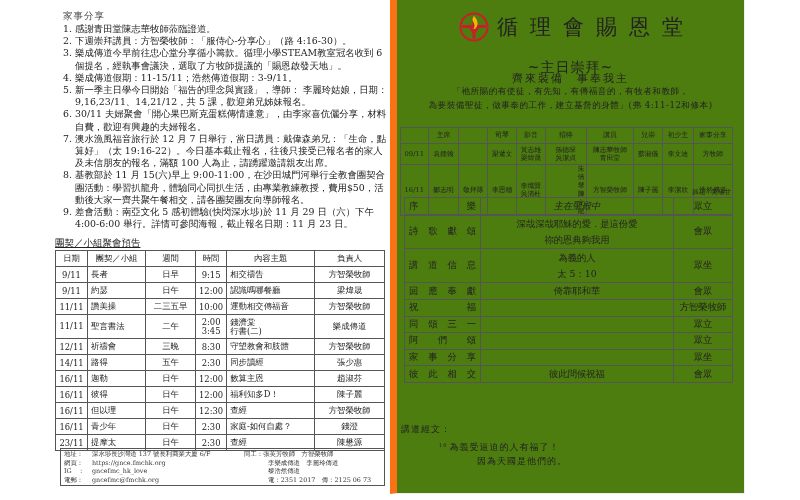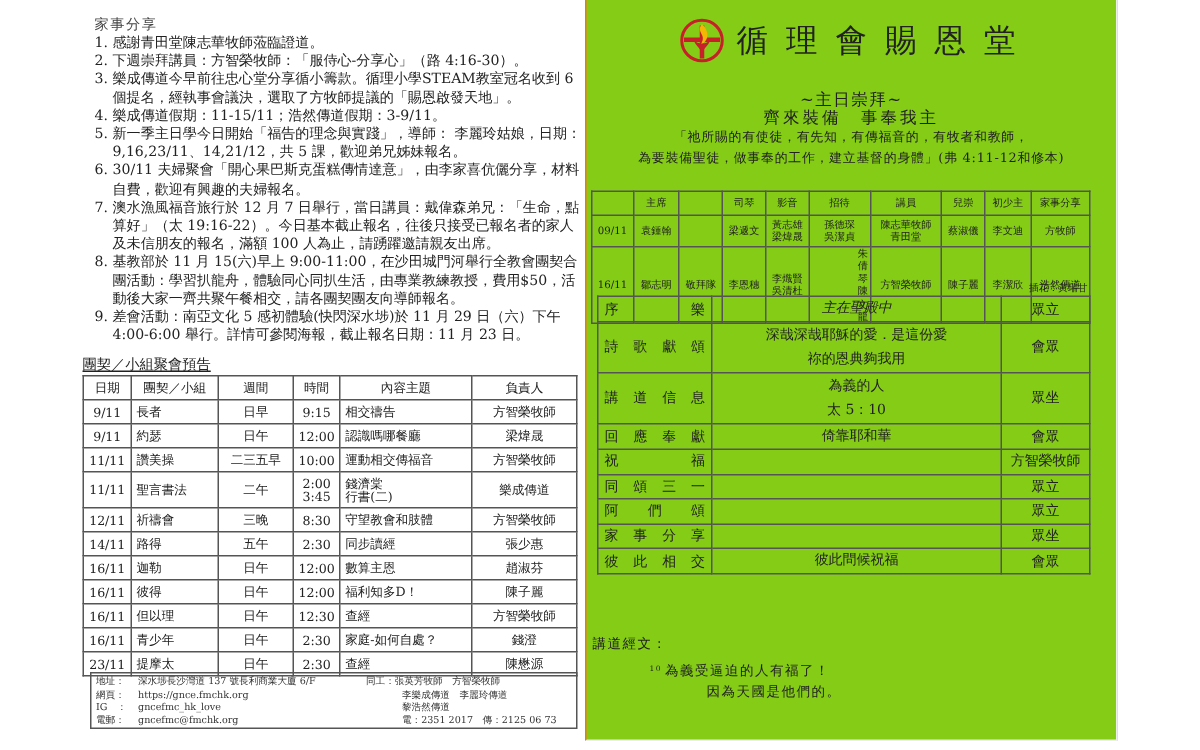--- a/index.html
+++ b/index.html
@@ -1,21 +1,21 @@
 <!DOCTYPE html>
 <html><head>
 <meta charset="utf-8">
 <style>
   * { box-sizing: border-box; margin: 0; padding: 0; }
   html, body { width: 800px; height: 500px; background: #ffffff; overflow: hidden; }
   body { font-family: "DejaVu Serif", "Liberation Serif", serif; color: #222; position: relative; }
 
   .page { position: absolute; top: 0; height: 500px; background: #fff; }
   #left-page { left: 55px; width: 335px; }
-  #right-page { left: 390px; width: 355px; border-left: 1px solid #f97316; border-right: 1px solid #eeeeee; border-bottom: 1px solid #eeeeee; height: 494px; background: #84cc16; }
+  #right-page { left: 390px; width: 355px; border-left: 7px solid #f97316; border-right: 1px solid #eeeeee; border-bottom: 1px solid #eeeeee; height: 494px; background: #4d7c0f; }
 
   
   .sec-title { position: absolute; left: 8px; top: 10px; font-size: 9.5px; color: #444; letter-spacing: 1px; }
   .announcements { position: absolute; left: 8px; top: 23px; width: 325px; list-style: none; }
   .announcements li { font-size: 9.4px; line-height: 12.2px; display: flex; color: #222; }
   .announcements li .num { width: 12px; flex-shrink: 0; }
   .announcements li .txt { flex: 1; }
 
   .group-title { position: absolute; left: 0; top: 237px; font-size: 9.5px; color: #222; text-decoration: underline; }
   table.groups { position: absolute; left: 0; top: 250px; width: 330px; border-collapse: collapse; font-size: 8.4px; }
@@ -27,21 +27,21 @@
   .footer { position: absolute; left: 5px; top: 448px; width: 325px; height: 38px; border: 1px solid #555; font-size: 6.4px; line-height: 8.6px; padding: 1px 3px; display: flex; color: #333; }
   .footer .left-col { width: 180px; }
   .footer .right-col { flex: 1; }
   .footer .row { display: flex; }
   .footer .lbl { width: 28px; }
 
   
   .logo { position: absolute; left: 62px; top: 12px; width: 30px; height: 30px; }
   .church-name { position: absolute; left: 100px; top: 13px; font-size: 21px; letter-spacing: 12px; color: #222; }
   .date-line { position: absolute; left: 0; width: 100%; top: 44px; text-align: center; font-size: 10.5px; }
-  .service-line { position: absolute; left: 0; width: 100%; top: 59px; text-align: center; font-size: 11px; letter-spacing: 1px; }
+  .service-line { position: absolute; left: 0; width: 100%; top: 59px; text-align: center; font-size: 14px; letter-spacing: 1px; }
   .theme-line { position: absolute; left: 0; width: 100%; top: 71px; text-align: center; font-size: 11px; letter-spacing: 2px; }
   .verse-line { position: absolute; left: 0; width: 100%; text-align: center; font-size: 8.6px; letter-spacing: 0.5px; }
   #verse-l1 { top: 86px; }
   #verse-l2 { top: 100px; }
 
   table.duty { position: absolute; left: 3px; top: 127px; width: 333px; border-collapse: collapse; font-size: 6.8px; }
   table.duty th, table.duty td { border: 1px solid #555; text-align: center; font-weight: normal; padding: 0 1px; line-height: 8.4px; }
   table.duty th { height: 16px; }
   table.duty td { height: 21px; }
 

